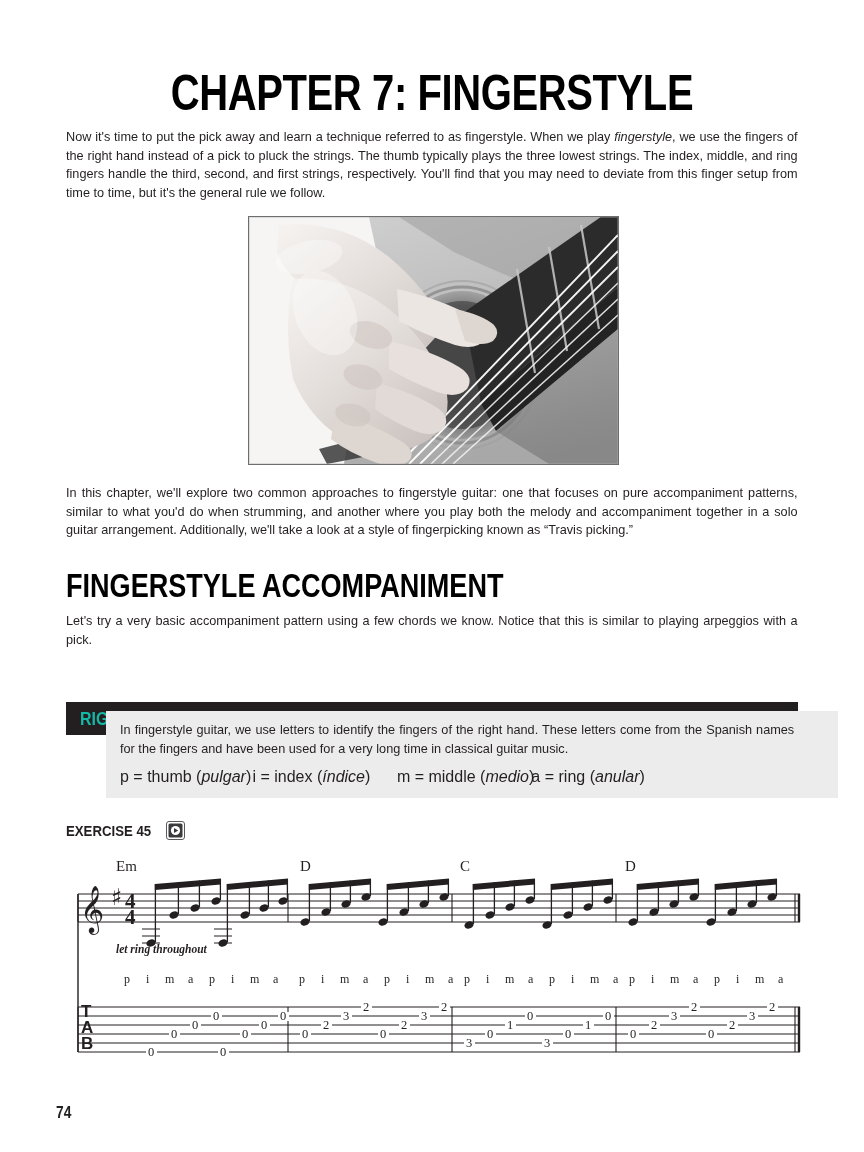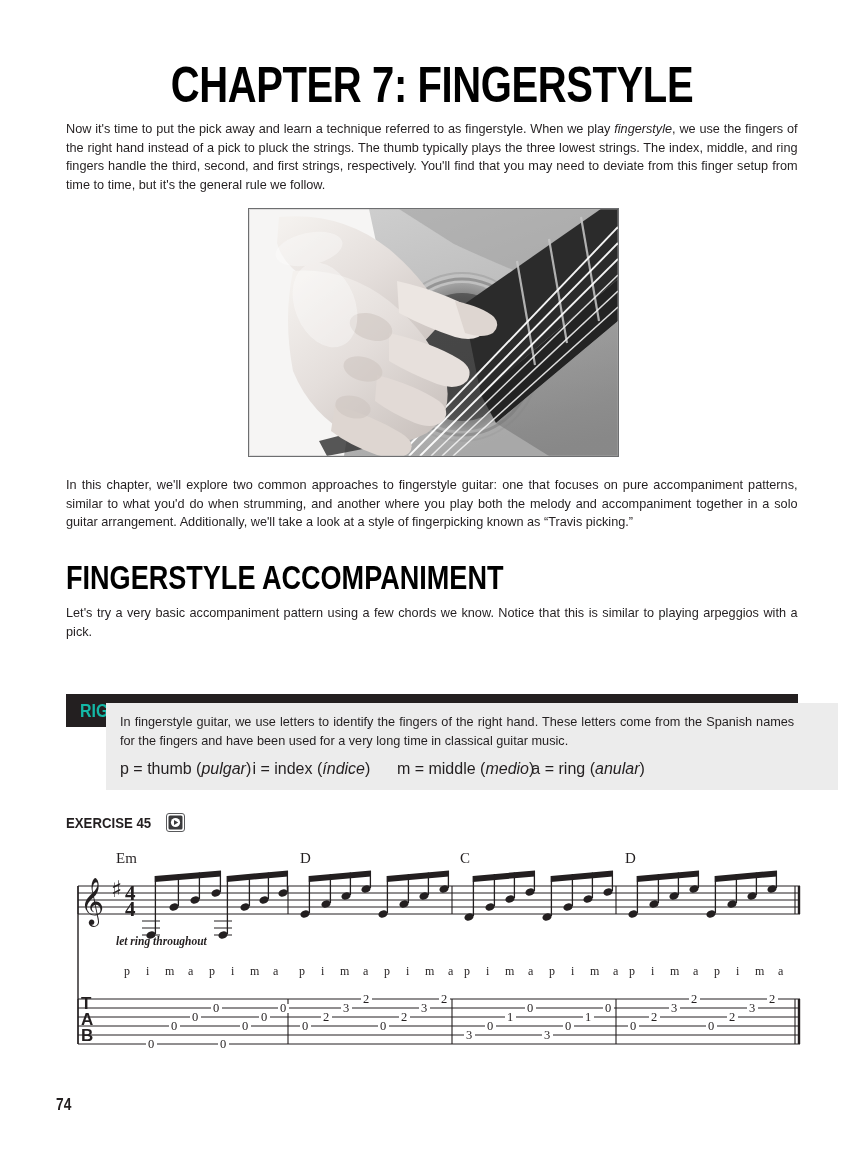--- a/index.html
+++ b/index.html
@@ -10,21 +10,21 @@
   body {
     width: 864px;
     height: 1152px;
     position: relative;
     font-family: "Liberation Sans", sans-serif;
     color: #231f20;
     overflow: hidden;
   }
   .page {
     position: absolute;
-    left: 0; top: 0;
+    left: 0; top: 8px;
     width: 864px;
     height: 824px;
     background: #ffffff;
   }
 
   
   .chapter-title {
     position: absolute;
     left: 66px;
     top: 58px;

